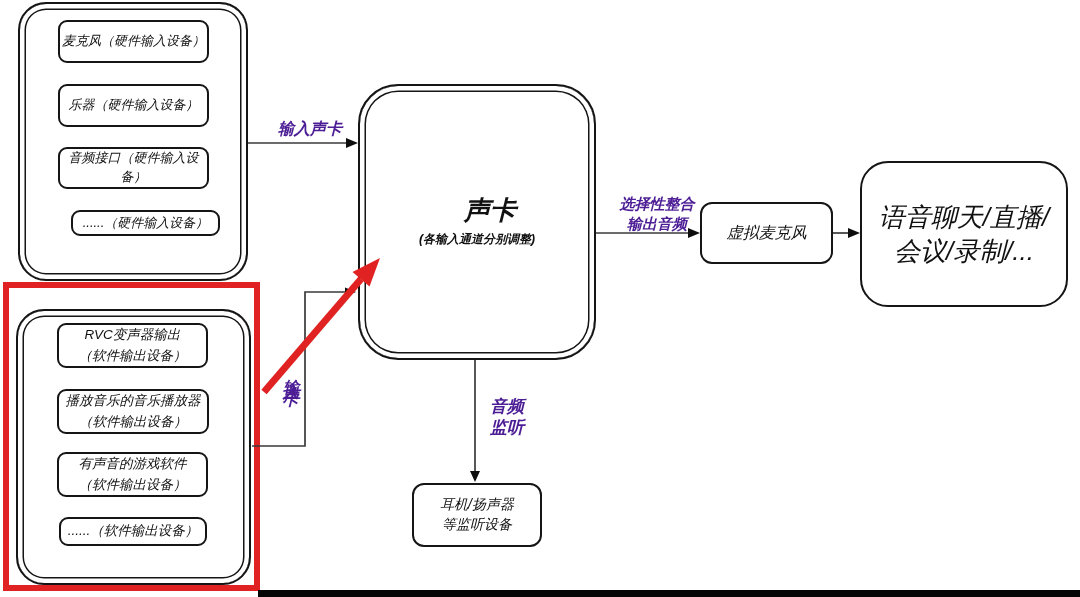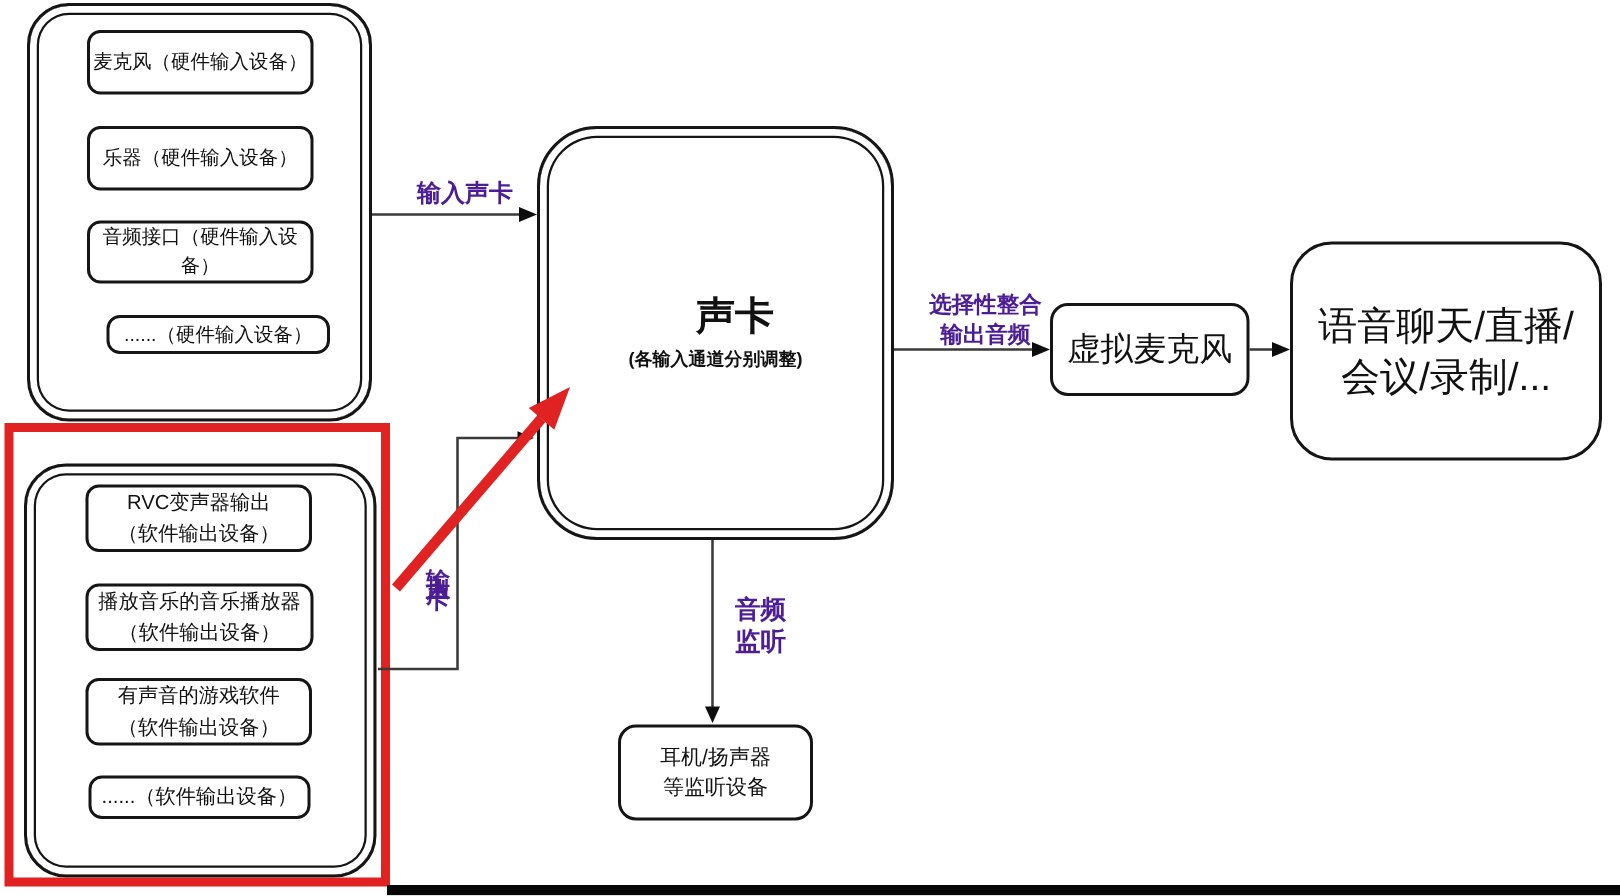--- a/index.html
+++ b/index.html
@@ -2,21 +2,21 @@
 <html style="--red: #e02222; --stroke: #151515;"><head>
 <meta charset="utf-8">
 <style>
   :root{
     --red:#e02222;
     --stroke:#151515;
   }
   html,body{margin:0;padding:0;background:#fff;}
   .canvas{
     position:relative;width:1080px;height:597px;background:#fff;overflow:hidden;
-    font-family:"Liberation Sans","DejaVu Sans",sans-serif;color:#111;
+    font-family:"Liberation Sans","DejaVu Sans",sans-serif;color:#111;font-style:italic;
   }
   
   .dbl{
     position:absolute;background:#fff;border:2.5px solid var(--stroke);
     box-shadow:inset 0 0 0 4.5px #fff, inset 0 0 0 6px var(--stroke);
     box-sizing:border-box;z-index:1;
   }
   .node{
     position:absolute;background:#fff;border:2px solid var(--stroke);
     box-sizing:border-box;display:flex;align-items:center;justify-content:center;
@@ -71,21 +71,21 @@
 （软件输出设备）</div>
   <div class="node small2" style="left:59px;top:517px;width:148px;height:29px;">......（软件输出设备）</div>
 
   <div class="red-rect"></div>
 
   <div class="dbl soundcard">
     <div class="sc-title">声卡</div>
     <div class="sc-sub">(各输入通道分别调整)</div>
   </div>
 
-  <div class="node" style="left:700px;top:202px;width:133px;height:62px;border-radius:12px;font-size:22px;">虚拟麦克风</div>
+  <div class="node" style="left:700px;top:202px;width:133px;height:62px;border-radius:12px;font-size:16px;">虚拟麦克风</div>
 
   <div class="node" style="left:860px;top:161px;width:208px;height:146px;border-radius:28px;font-size:26px;line-height:1.32;border-width:2.5px;">语音聊天/直播/
 会议/录制/...</div>
 
   <div class="node" style="left:412px;top:483px;width:130px;height:64px;border-radius:12px;font-size:14px;line-height:1.4;">耳机/扬声器
 等监听设备</div>
 
   <div class="edge-label" style="left:270px;top:119px;width:80px;font-size:16px;">输入声卡</div>
   <div class="edge-label vert" style="left:280px;top:366px;font-size:16px;">输入声卡</div>
   <div class="edge-label" style="left:598px;top:194px;width:86px;font-size:15px;line-height:1.3;margin-left:16px;">选择性整合

